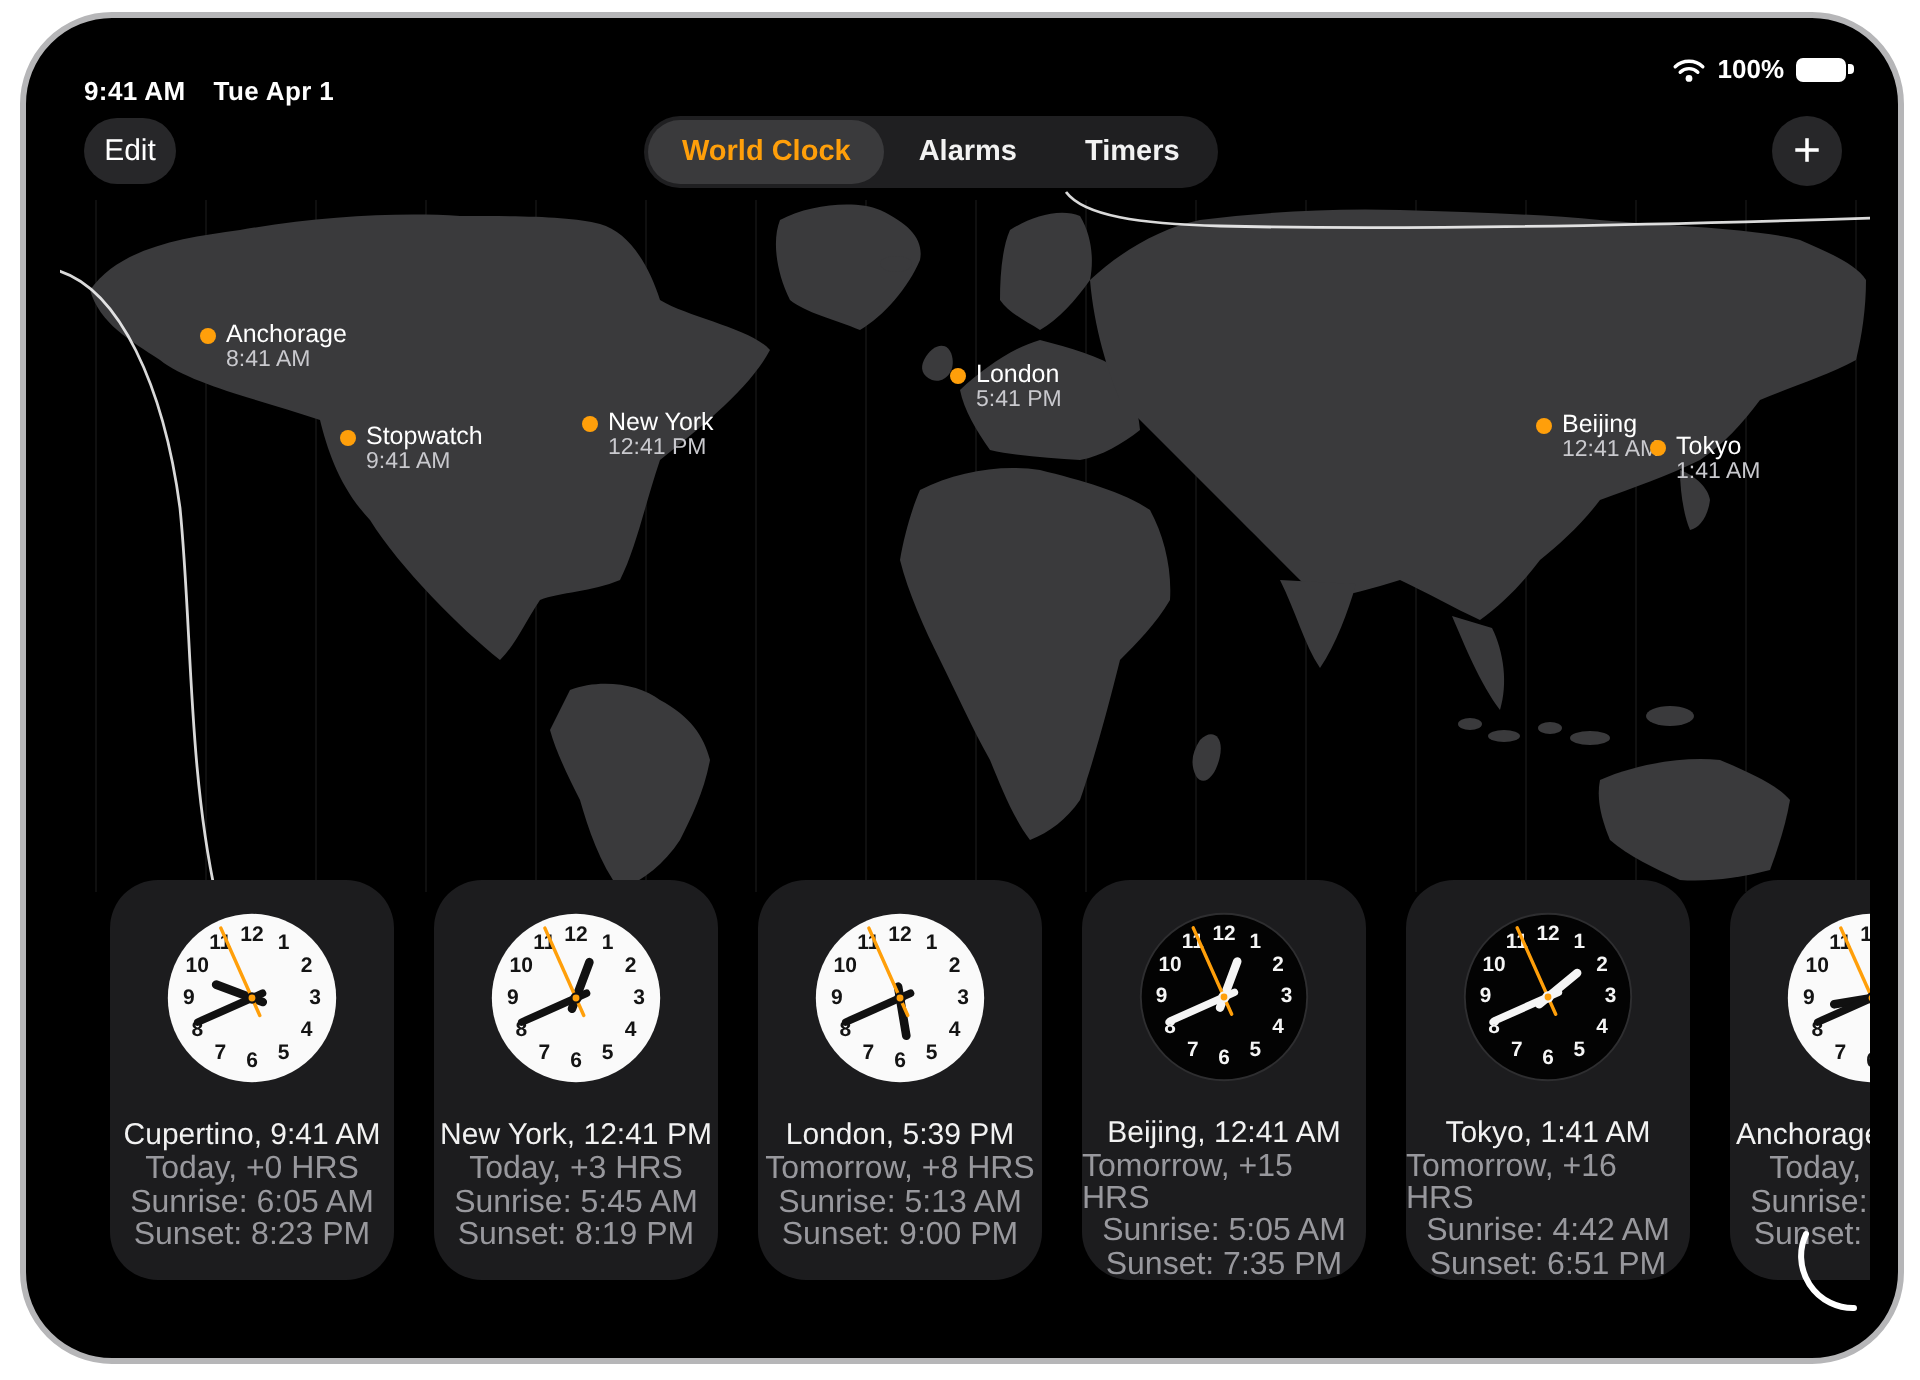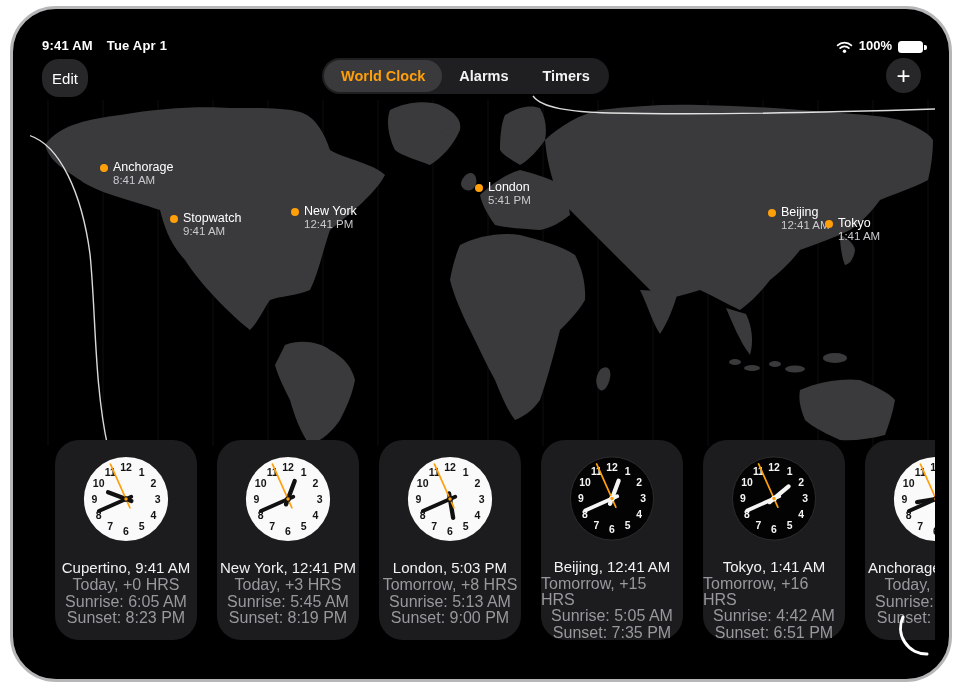--- a/index.html
+++ b/index.html
@@ -10,30 +10,30 @@
   
   #device { position:absolute; left:10px; top:6px; width:942px; height:676px;
     background:#000; border:3px solid #b6b6b8; border-radius:46px; }
   #screen { position:absolute; left:30px; top:24px; width:905px; height:640px;
     background:#000; overflow:hidden; }
 
   
   .status-left { position:absolute; left:12px; top:14px; color:#fff; font-size:13px;
     font-weight:700; letter-spacing:.2px; }
   .status-left span { margin-right:14px; }
-  .status-right { position:absolute; right:12px; top:14px; display:flex; align-items:flex-end; gap:6px; }
+  .status-right { position:absolute; right:12px; top:3px; display:flex; align-items:center; gap:6px; }
   .status-right .pct { color:#fff; font-size:13px; font-weight:700; }
   .battery { position:relative; width:25px; height:12px; background:#fff; border-radius:3.5px; }
   .battery:after { content:""; position:absolute; right:-3.5px; top:3.5px; width:2.5px; height:5px;
     background:#fff; border-radius:0 2px 2px 0; }
 
   
   .pill-btn { position:absolute; background:#272729; color:#fff; border:none;
     font-size:15px; font-family:inherit; border-radius:17px; cursor:pointer; }
-  #edit-btn { left:12px; top:35px; width:46px; height:38px; }
+  #edit-btn { left:12px; top:35px; width:46px; height:33px; }
   #add-btn { left:856px; top:34px; width:35px; height:35px; border-radius:50%;
     font-size:24px; font-weight:300; line-height:30px; }
   #segmented { position:absolute; left:292px; top:34px; height:36px; background:#1f1f21;
     border-radius:18px; display:flex; align-items:center; padding:2px; }
   #segmented .seg { background:transparent; border:none; color:#f2f2f2; font-family:inherit;
     font-size:14.5px; font-weight:600; padding:0 17px; height:32px; border-radius:16px; cursor:pointer; }
   #segmented .seg.sel { background:#3a3a3c; color:#ff9f0a; }
 
   
   #map-svg { position:absolute; left:0; top:0; width:905px; height:640px; pointer-events:none; }
@@ -253,21 +253,21 @@
             <text x="-33.0" y="0.0" text-anchor="middle" dominant-baseline="central" class="num">9</text>
             <text x="-28.6" y="-16.5" text-anchor="middle" dominant-baseline="central" class="num">10</text>
             <text x="-16.5" y="-28.6" text-anchor="middle" dominant-baseline="central" class="num">11</text>
             <text x="-0.0" y="-33.0" text-anchor="middle" dominant-baseline="central" class="num">12</text>
             <line x1="0" y1="6" x2="0" y2="-20" stroke-width="4.5" class="hand" transform="rotate(170.5)"></line>
             <line x1="0" y1="6" x2="0" y2="-31" stroke-width="4" class="hand" transform="rotate(246)"></line>
             <line x1="0" y1="10" x2="0" y2="-40" stroke-width="1.8" class="sec" transform="rotate(336)"></line>
             <circle r="3" class="hub"></circle>
             <circle r="1.8" fill="#ff9f0a"></circle>
           </svg>
-          <div class="title">London, 5:03 PM</div>
+          <div class="title">London, 5:39 PM</div>
           <div class="meta">Tomorrow, +8 HRS</div>
           <div class="meta">Sunrise: 5:13 AM</div>
           <div class="meta">Sunset: 9:00 PM</div>
         </div>
         <div class="card">
           <svg viewBox="-46 -46 92 92" class="clock dark">
             <circle r="44" class="face"></circle>
             <text x="16.5" y="-28.6" text-anchor="middle" dominant-baseline="central" class="num">1</text>
             <text x="28.6" y="-16.5" text-anchor="middle" dominant-baseline="central" class="num">2</text>
             <text x="33.0" y="-0.0" text-anchor="middle" dominant-baseline="central" class="num">3</text>

